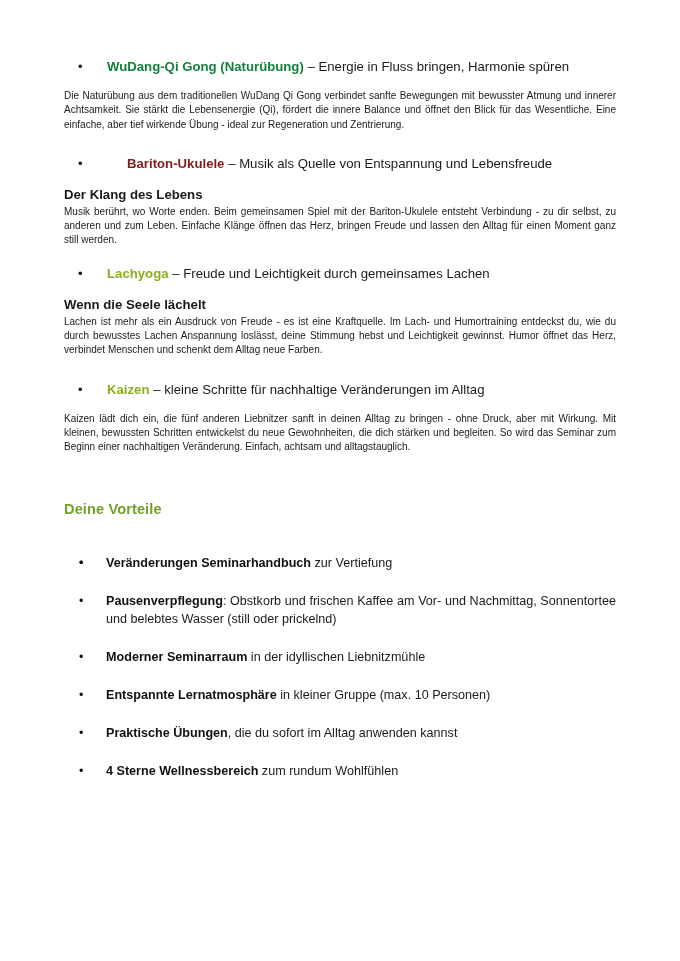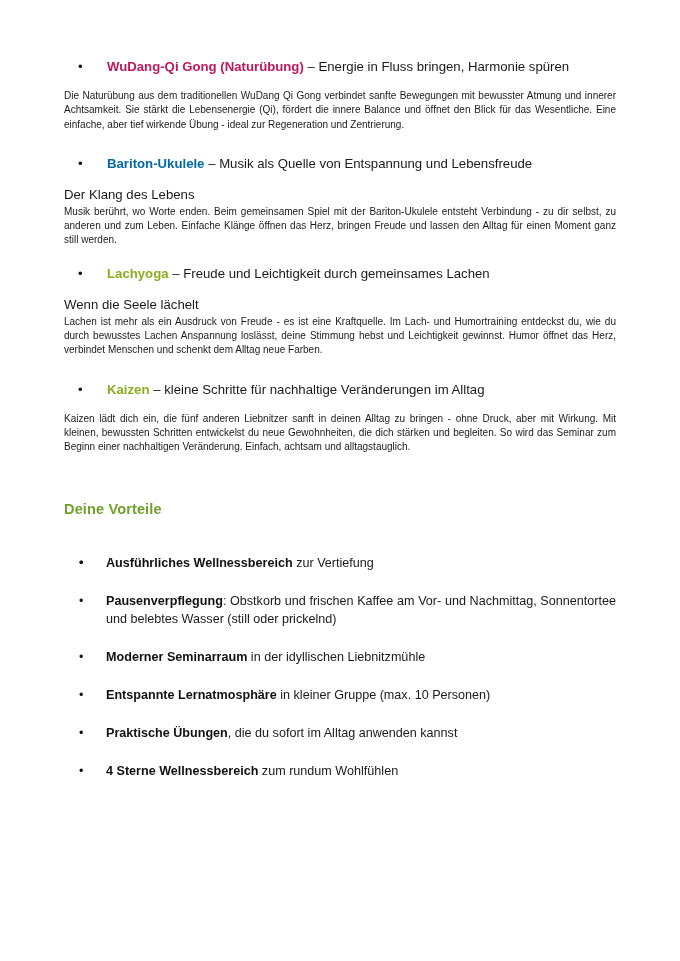--- a/index.html
+++ b/index.html
@@ -67,20 +67,21 @@
     margin: 0;
     color: #1a1a1a;
     hyphens: none;
   }
   .sub-line {
     font-size: 13.2px;
     line-height: 1.42;
     margin: 0;
     text-align: left;
     color: #1a1a1a;
+    font-weight: bold;
   }
   .gap-md { height: 18px; }
   .gap-lg { height: 23px; }
   .gap-xl { height: 47px; }
 
   
   .section-heading {
     font-size: 14.6px;
     font-weight: bold;
     color: #72a12a;
@@ -122,30 +123,30 @@
   .benefit-item.two-line { text-align: justify; }
 </style>
 </head>
 <body style="background: rgb(255, 255, 255);">
 
 <div class="page">
   <div class="content">
 
     <div class="topic">
       <p class="topic-head">
-        <span class="bullet">•</span><span class="topic-title" style="color: #be185d;">WuDang-Qi Gong (Naturübung)</span><span class="topic-sub"> – Energie in Fluss bringen, Harmonie spüren</span>
+        <span class="bullet">•</span><span class="topic-title" style="color: #15803d;">WuDang-Qi Gong (Naturübung)</span><span class="topic-sub"> – Energie in Fluss bringen, Harmonie spüren</span>
       </p>
       <p class="body-para">Die Naturübung aus dem traditionellen WuDang Qi Gong verbindet sanfte Bewegungen mit bewusster Atmung und innerer Achtsamkeit. Sie stärkt die Lebensenergie (Qi), fördert die innere Balance und öffnet den Blick für das Wesentliche. Eine einfache, aber tief wirkende Übung - ideal zur Regeneration und Zentrierung.</p>
     </div>
 
     <div class="gap-lg"></div>
 
     <div class="topic">
       <p class="topic-head">
-        <span class="bullet">•</span><span class="topic-title" style="color: #0369a1;">Bariton-Ukulele</span><span class="topic-sub"> – Musik als Quelle von Entspannung und Lebensfreude</span>
+        <span class="bullet">•</span><span class="topic-title" style="color: #7f1d1d; margin-left: 20px;">Bariton-Ukulele</span><span class="topic-sub"> – Musik als Quelle von Entspannung und Lebensfreude</span>
       </p>
       <p class="sub-line">Der Klang des Lebens</p>
       <p class="body-para">Musik berührt, wo Worte enden. Beim gemeinsamen Spiel mit der Bariton-Ukulele entsteht Verbindung - zu dir selbst, zu anderen und zum Leben. Einfache Klänge öffnen das Herz, bringen Freude und lassen den Alltag für einen Moment ganz still werden.</p>
     </div>
 
     <div class="gap-md"></div>
 
     <div class="topic">
       <p class="topic-head">
         <span class="bullet">•</span><span class="topic-title" style="color: rgb(138, 174, 30);">Lachyoga</span><span class="topic-sub"> – Freude und Leichtigkeit durch gemeinsames Lachen</span>
@@ -167,21 +168,21 @@
 
     <h2 class="section-heading" style="color: rgb(114, 161, 42);">Deine Vorteile</h2>
 
     <div class="gap-md"></div>
 
     <ul class="benefit-list">
       <li class="benefit-item">
         <span class="bullet">•</span><span class="benefit-rest"></span>
       </li>
       <li class="benefit-item">
-        <span class="bullet">•</span><b>Ausführliches Wellnessbereich</b><span class="benefit-rest"> zur Vertiefung</span>
+        <span class="bullet">•</span><b>Veränderungen Seminarhandbuch</b><span class="benefit-rest"> zur Vertiefung</span>
       </li>
       <li class="benefit-item two-line">
         <span class="bullet">•</span><b>Pausenverpflegung</b><span class="benefit-rest">: Obstkorb und frischen Kaffee am Vor- und Nachmittag, Sonnentortee und belebtes Wasser (still oder prickelnd)</span>
       </li>
       <li class="benefit-item">
         <span class="bullet">•</span><b>Moderner Seminarraum</b><span class="benefit-rest"> in der idyllischen Liebnitzmühle</span>
       </li>
       <li class="benefit-item">
         <span class="bullet">•</span><b>Entspannte Lernatmosphäre</b><span class="benefit-rest"> in kleiner Gruppe (max. 10 Personen)</span>
       </li>

